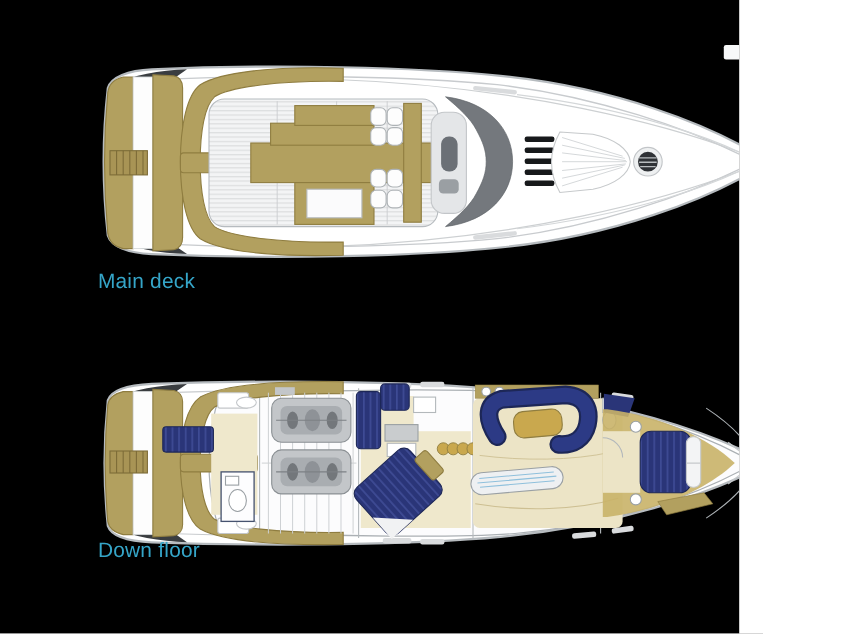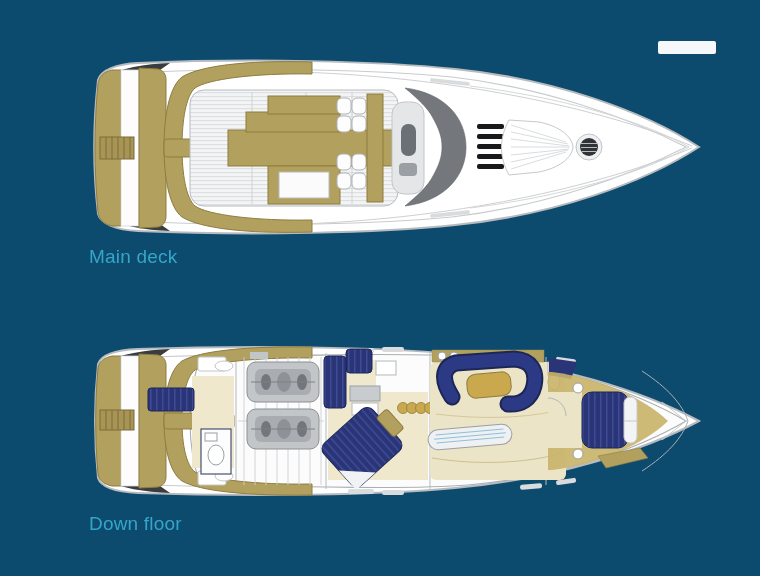--- a/index.html
+++ b/index.html
@@ -1,25 +1,25 @@
 <!DOCTYPE html>
 <html><head>
 <meta charset="utf-8">
 <style>
   html,body{margin:0;padding:0;background:#ffffff;}
   .screen{
-    position:relative;width:760px;height:576px;background:#0c4a6e;overflow:hidden;
+    position:relative;width:672px;height:576px;background:#000000;overflow:hidden;
     font-family:"Liberation Sans", sans-serif;
   }
   .plan-label{
     position:absolute;font-size:19px;line-height:19px;color:#35a5c8;
     letter-spacing:.2px;font-weight:400;white-space:nowrap;
   }
   #label-main{left:89px;top:247px;}
-  #label-down{left:89px;top:514px;text-align:right;}
+  #label-down{left:89px;top:491px;text-align:right;}
   svg.plans{position:absolute;left:0;top:0;}
 </style>
 </head>
 <body>
 
 <div class="screen">
 
   <svg class="plans" width="768" height="576" viewBox="0 0 768 576" aria-hidden="true">
     <defs>
       <pattern id="teak" width="8" height="4" patternUnits="userSpaceOnUse">

